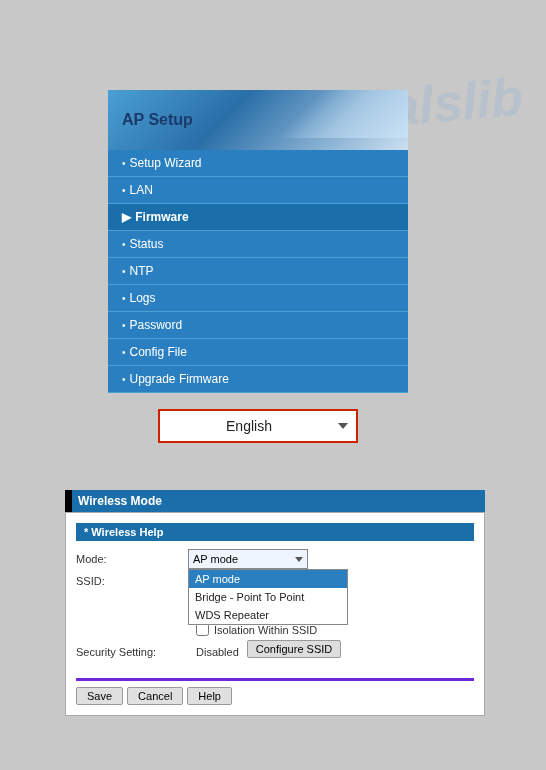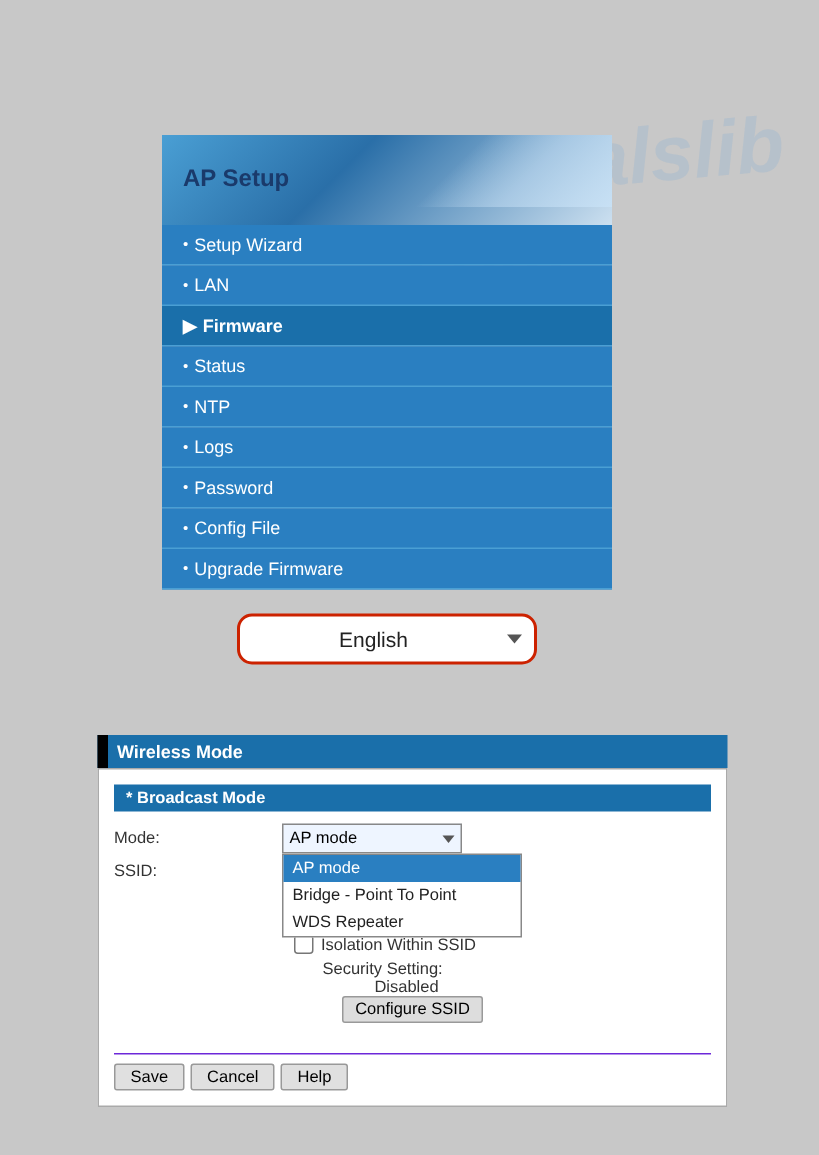--- a/index.html
+++ b/index.html
@@ -84,21 +84,21 @@
 
     
     .language-section {
       margin-top: 16px;
       display: flex;
       justify-content: center;
     }
 
     .language-select-wrapper {
       border: 2px solid #cc2200;
-      border-radius: 10px;
+      border-radius: 0;
       background: white;
       display: flex;
       align-items: center;
       width: 200px;
       height: 34px;
       padding: 0 8px;
       justify-content: space-between;
     }
 
     .language-select-text {
@@ -242,24 +242,23 @@
     }
 
     .checkbox-label {
       font-size: 11px;
       color: #333;
     }
 
     
     .security-row {
       display: flex;
-      align-items: center;
+      align-items: flex-end;
       margin-bottom: 20px;
       margin-top: 4px;
-      flex-direction: column;
     }
 
     .security-label {
       width: 120px;
       font-size: 11px;
       color: #333;
     }
 
     .security-value {
       font-size: 11px;
@@ -274,21 +273,21 @@
       font-size: 11px;
       cursor: pointer;
       border-radius: 2px;
     }
 
     
     .footer-buttons {
       display: flex;
       gap: 4px;
       margin-top: 8px;
-      border-top: 1px solid #6d28d9;
+      border-top: 3px solid #6d28d9;
       padding-top: 6px;
     }
 
     .footer-btn {
       background: #e0e0e0;
       border: 1px solid #999;
       padding: 2px 10px;
       font-size: 11px;
       cursor: pointer;
       border-radius: 2px;
@@ -373,21 +372,21 @@
 
   <div class="bottom-section">
 
     <div class="wireless-mode-title-bar">
       <span>Wireless Mode</span>
     </div>
 
     <div class="wireless-mode-box">
 
       <div class="wireless-mode-section-header">
-        <span>* Broadcast Mode</span>
+        <span>* Wireless Help</span>
       </div>
 
       <div class="form-row">
         <div class="form-label">Mode:</div>
         <div class="form-control-area">
           <div class="mode-dropdown-container">
             <div class="mode-select-field">
               <span>AP mode</span>
               <div class="dropdown-arrow-small"></div>
             </div>

